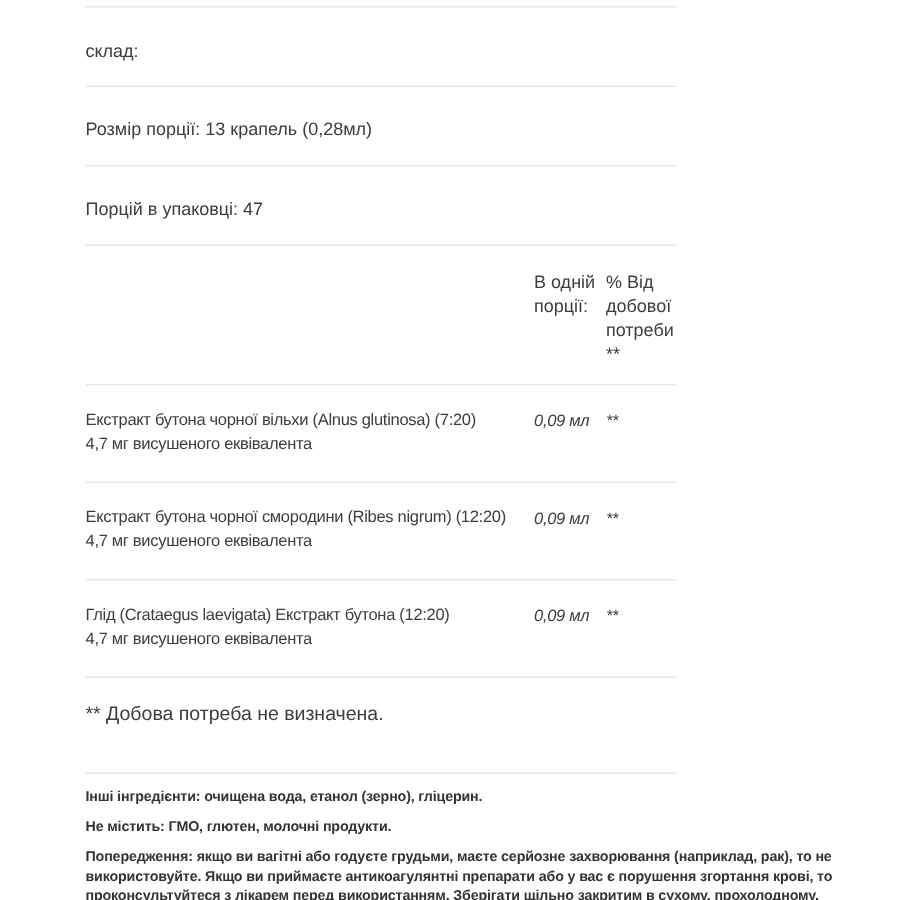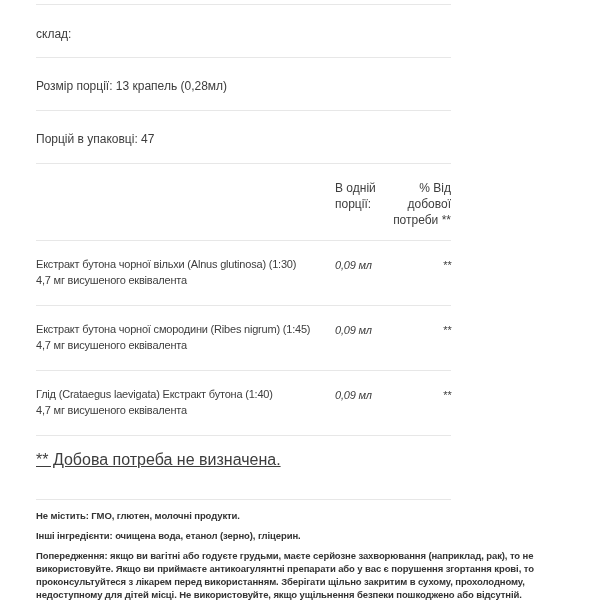--- a/index.html
+++ b/index.html
@@ -12,45 +12,46 @@
     width: 600px;
     height: 600px;
     font-family: "Liberation Sans", sans-serif;
     overflow: hidden;
   }
   .sheet {
     width: 588px;
     height: 600px;
     background: #ffffff;
     overflow: hidden;
+    padding-left: 21px;
   }
   
   .table-area {
     margin: 4px 137px 0 36px;   
     border-top: 1px solid #e7e7e7;
     color: #3d3d3d;
     font-size: 12px;
   }
   .row {
     border-bottom: 1px solid #e7e7e7;
   }
   .row-heading      { padding: 22px 0 16px; line-height: 14px; }
   .row-info         { padding: 21px 0 17px; line-height: 14px; }
   .cols             { display: flex; align-items: flex-start; }
   .c-name           { width: 299px; padding-right: 6px; }
   .c-amount         { width: 48px; }
-  .c-dv             { flex: 1; text-align: right; }
+  .c-dv             { flex: 1; }
   .header-row       { padding: 16px 0 12px; font-size: 12px; line-height: 16px; }
   .header-row .c-amount,
   .header-row .c-dv { color: #3d3d3d; }
   .ing-row          { padding: 15px 0 17px; font-size: 11px; letter-spacing: -0.2px; line-height: 16px; }
   .ing-row .ing-line { white-space: nowrap; }
   .ing-row .c-amount,
   .ing-row .c-dv    { white-space: nowrap; padding-top: 1px; font-style: italic; }
-  .footnote-row     { padding: 17px 0 32px; font-size: 16px; line-height: 14px; text-decoration: underline; }
+  .footnote-row     { padding: 17px 0 32px; font-size: 13px; line-height: 14px; }
   
   .notes {
     margin: 9px 36px 0 36px;
     width: 526px;
     color: #333333;
     font-weight: bold;
     font-size: 9.5px;
     letter-spacing: -0.1px;
   }
   .notes p { margin: 0 0 6px 0; line-height: 14px; }
@@ -76,50 +77,50 @@
     </div>
 
     <div class="row cols header-row">
       <div class="c-name"></div>
       <div class="c-amount">В одній порції:</div>
       <div class="c-dv">% Від добової потреби **</div>
     </div>
 
     <div class="row cols ing-row">
       <div class="c-name">
-        <div class="ing-line">Екстракт бутона чорної вільхи (Alnus glutinosa) (1:30)</div>
+        <div class="ing-line">Екстракт бутона чорної вільхи (Alnus glutinosa) (7:20)</div>
         <div class="ing-line">4,7 мг висушеного еквівалента</div>
       </div>
       <div class="c-amount">0,09 мл</div>
       <div class="c-dv">**</div>
     </div>
 
     <div class="row cols ing-row">
       <div class="c-name">
-        <div class="ing-line">Екстракт бутона чорної смородини (Ribes nigrum) (1:45)</div>
+        <div class="ing-line">Екстракт бутона чорної смородини (Ribes nigrum) (12:20)</div>
         <div class="ing-line">4,7 мг висушеного еквівалента</div>
       </div>
       <div class="c-amount">0,09 мл</div>
       <div class="c-dv">**</div>
     </div>
 
     <div class="row cols ing-row">
       <div class="c-name">
-        <div class="ing-line">Глід (Crataegus laevigata) Екстракт бутона (1:40)</div>
+        <div class="ing-line">Глід (Crataegus laevigata) Екстракт бутона (12:20)</div>
         <div class="ing-line">4,7 мг висушеного еквівалента</div>
       </div>
       <div class="c-amount">0,09 мл</div>
       <div class="c-dv">**</div>
     </div>
 
     <div class="row footnote-row">
       <span>** Добова потреба не визначена.</span>
     </div>
 
   </div>
 
   <div class="notes">
+    <p>Інші інгредієнти: очищена вода, етанол (зерно), гліцерин.</p>
     <p>Не містить: ГМО, глютен, молочні продукти.</p>
-    <p>Інші інгредієнти: очищена вода, етанол (зерно), гліцерин.</p>
     <p class="warning">Попередження: якщо ви вагітні або годуєте грудьми, маєте серйозне захворювання (наприклад, рак), то не використовуйте. Якщо ви приймаєте антикоагулянтні препарати або у вас є порушення згортання крові, то проконсультуйтеся з лікарем перед використанням. Зберігати щільно закритим в сухому, прохолодному, недоступному для дітей місці. Не використовуйте, якщо ущільнення безпеки пошкоджено або відсутній.</p>
   </div>
 
 </div>
 
 </body></html>

